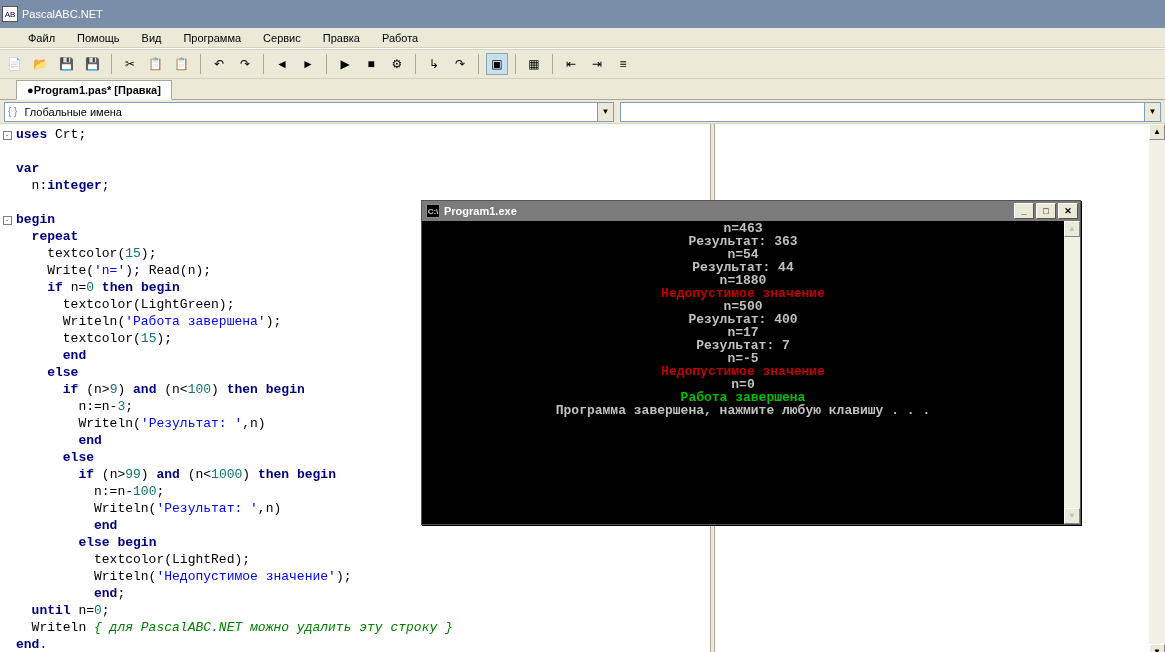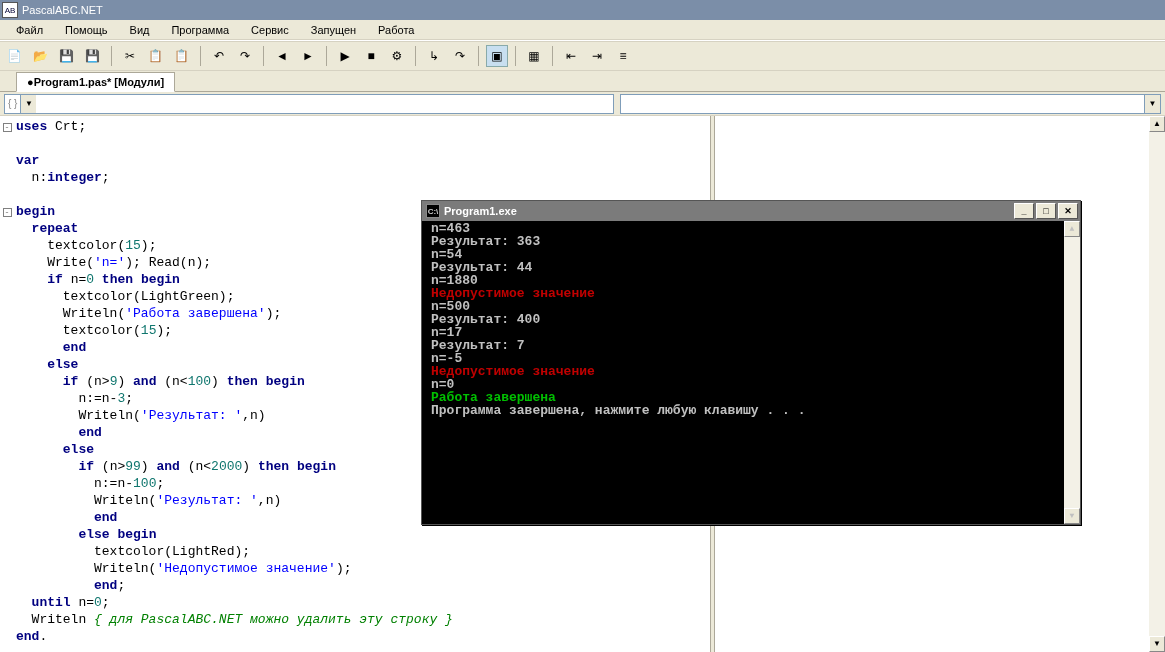--- a/index.html
+++ b/index.html
@@ -8,21 +8,21 @@
   font-size: 11px;
   background: #ece9d8;
   width: 1165px;
   height: 652px;
   overflow: hidden;
   position: relative;
 }
 .titlebar {
   background: linear-gradient(to bottom, #0a246a, #a6caf0);
   background: #7b8ea8;
-  height: 20px;
+  height: 28px;
   display: flex;
   align-items: center;
   color: #fff;
   font-size: 11px;
   padding-left: 2px;
 }
 .titlebar .app-icon {
   width: 16px; height: 16px;
   background: #fff;
   border: 1px solid #555;
@@ -32,21 +32,21 @@
   justify-content: center;
   font-size: 8px;
   color: #003;
 }
 .menubar {
   background: #ece9d8;
   border-bottom: 1px solid #d6d2c2;
   height: 20px;
   display: flex;
   align-items: center;
-  padding-left: 8px;
+  padding-left: 20px;
   gap: 6px;
 }
 .menu-item {
   padding: 2px 8px;
   cursor: pointer;
 }
 .menubar-hr { height: 2px; background: #d6d2c2; border-top: 1px solid #fff; }
 .toolbar {
   background: #ece9d8;
   height: 28px;
@@ -243,39 +243,40 @@
   font-size: 13px;
   line-height: 13px;
   height: calc(100% - 20px);
   display: flex;
   font-weight: bold;
 }
 .console-text {
   flex: 1;
   padding: 1px 9px;
   white-space: pre;
+  text-align: center;
 }
 .con-red { color: #c00000; }
 .con-green { color: #00c000; }
 </style>
 </head>
 <body>
 
 <div class="titlebar">
   <span class="app-icon">AB</span>
   <span>PascalABC.NET</span>
 </div>
 
 <div class="menubar" id="menubar">
     <span class="menu-item">Файл</span>
     <span class="menu-item">Помощь</span>
     <span class="menu-item">Вид</span>
     <span class="menu-item">Программа</span>
     <span class="menu-item">Сервис</span>
-    <span class="menu-item">Запущен</span>
+    <span class="menu-item">Правка</span>
     <span class="menu-item">Работа</span>
   </div>
 <div class="menubar-hr"></div>
 
 <div class="toolbar" id="toolbar">
     <span class="tool-btn" style="font-size: 12px;">📄</span>
     <span class="tool-btn" style="font-size: 12px;">📂</span>
     <span class="tool-btn" style="font-size: 12px;">💾</span>
     <span class="tool-btn" style="font-size: 12px;">💾</span>
     <span class="tool-sep"></span>
@@ -299,26 +300,27 @@
     <span class="tool-btn active" style="font-size: 12px;">▣</span>
     <span class="tool-sep"></span>
     <span class="tool-btn" style="font-size: 12px;">▦</span>
     <span class="tool-sep"></span>
     <span class="tool-btn" style="font-size: 12px;">⇤</span>
     <span class="tool-btn" style="font-size: 12px;">⇥</span>
     <span class="tool-btn" style="font-size: 12px;">≡</span>
   </div>
 
 <div class="tabbar">
-  <div class="tab">●Program1.pas* [Модули]</div>
+  <div class="tab">●Program1.pas* [Правка]</div>
 </div>
 
 <div class="combobar">
   <div class="combo" style="width:610px">
     <span style="padding:0 3px;font-size:10px;color:#888">{ }</span>
+    <input style="flex: 1 1 0%;" value="Глобальные имена">
     <span class="combo-btn">▼</span>
   </div>
   <div class="combo" style="flex:1">
     <input style="flex: 1 1 0%;">
     <span class="combo-btn">▼</span>
   </div>
 </div>
 
 <div class="editor-area">
   <div class="editor-content-wrap">
@@ -368,21 +370,21 @@
 </span><span>      textcolor(LightGreen);
 </span><span>      Writeln(</span><span class="str">'Работа завершена'</span><span>);
 </span><span>      textcolor(</span><span class="num">15</span><span>);
 </span><span>      </span><span class="kw">end</span><span>
 </span><span>    </span><span class="kw">else</span><span>
 </span><span>      </span><span class="kw">if</span><span> (n&gt;</span><span class="num">9</span><span>) </span><span class="kw">and</span><span> (n&lt;</span><span class="num">100</span><span>) </span><span class="kw">then</span><span> </span><span class="kw">begin</span><span>
 </span><span>        n:=n-</span><span class="num">3</span><span>;
 </span><span>        Writeln(</span><span class="str">'Результат: '</span><span>,n)
 </span><span>        </span><span class="kw">end</span><span>
 </span><span>      </span><span class="kw">else</span><span>
-</span><span>        </span><span class="kw">if</span><span> (n&gt;</span><span class="num">99</span><span>) </span><span class="kw">and</span><span> (n&lt;</span><span class="num">2000</span><span>) </span><span class="kw">then</span><span> </span><span class="kw">begin</span><span>
+</span><span>        </span><span class="kw">if</span><span> (n&gt;</span><span class="num">99</span><span>) </span><span class="kw">and</span><span> (n&lt;</span><span class="num">1000</span><span>) </span><span class="kw">then</span><span> </span><span class="kw">begin</span><span>
 </span><span>          n:=n-</span><span class="num">100</span><span>;
 </span><span>          Writeln(</span><span class="str">'Результат: '</span><span>,n)
 </span><span>          </span><span class="kw">end</span><span>
 </span><span>        </span><span class="kw">else</span><span> </span><span class="kw">begin</span><span>
 </span><span>          textcolor(LightRed);
 </span><span>          Writeln(</span><span class="str">'Недопустимое значение'</span><span>);
 </span><span>          </span><span class="kw">end</span><span>;
 </span><span>  </span><span class="kw">until</span><span> n=</span><span class="num">0</span><span>;
 </span><span>  Writeln </span><span class="cmt">{ для PascalABC.NET можно удалить эту строку }</span><span>
 </span><span class="kw">end</span><span>.</span></div>

